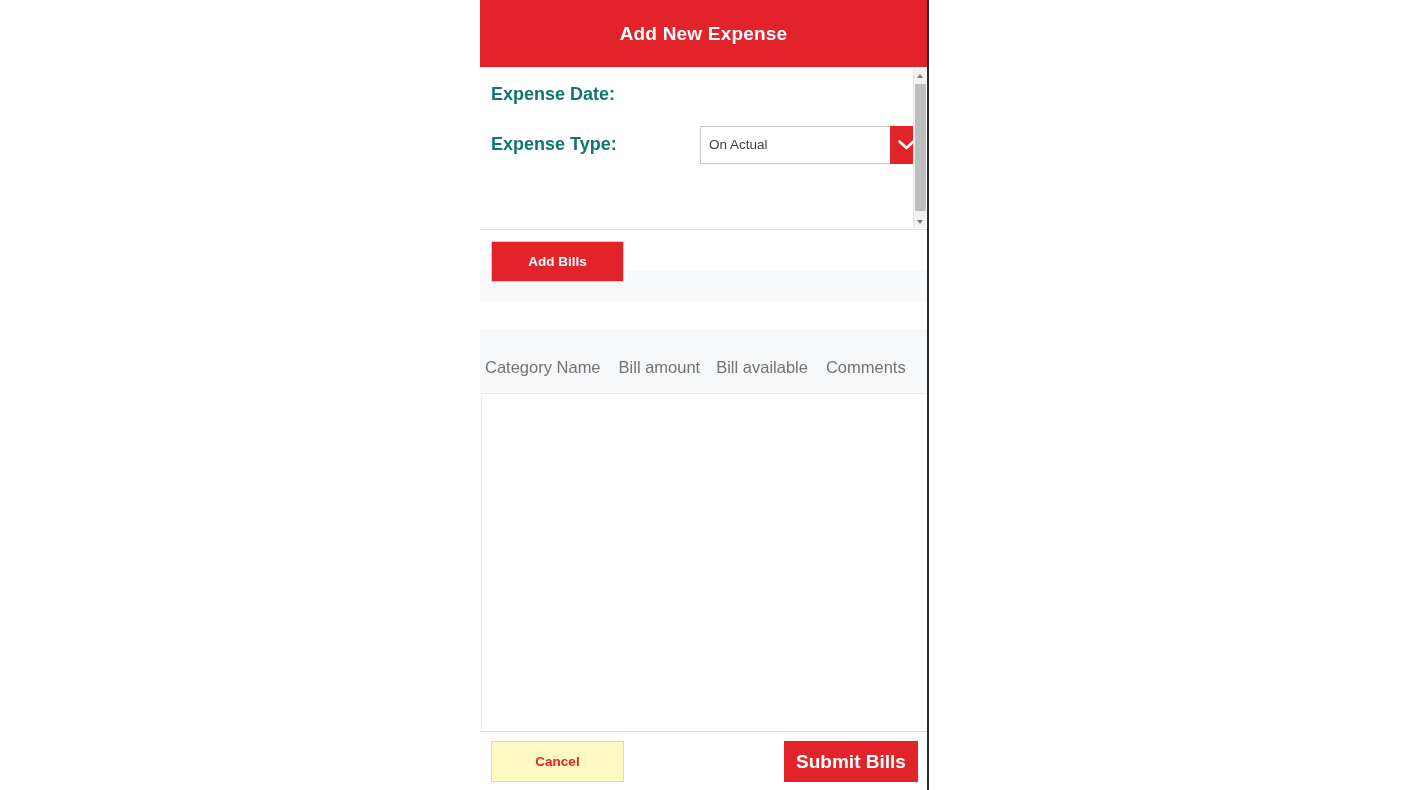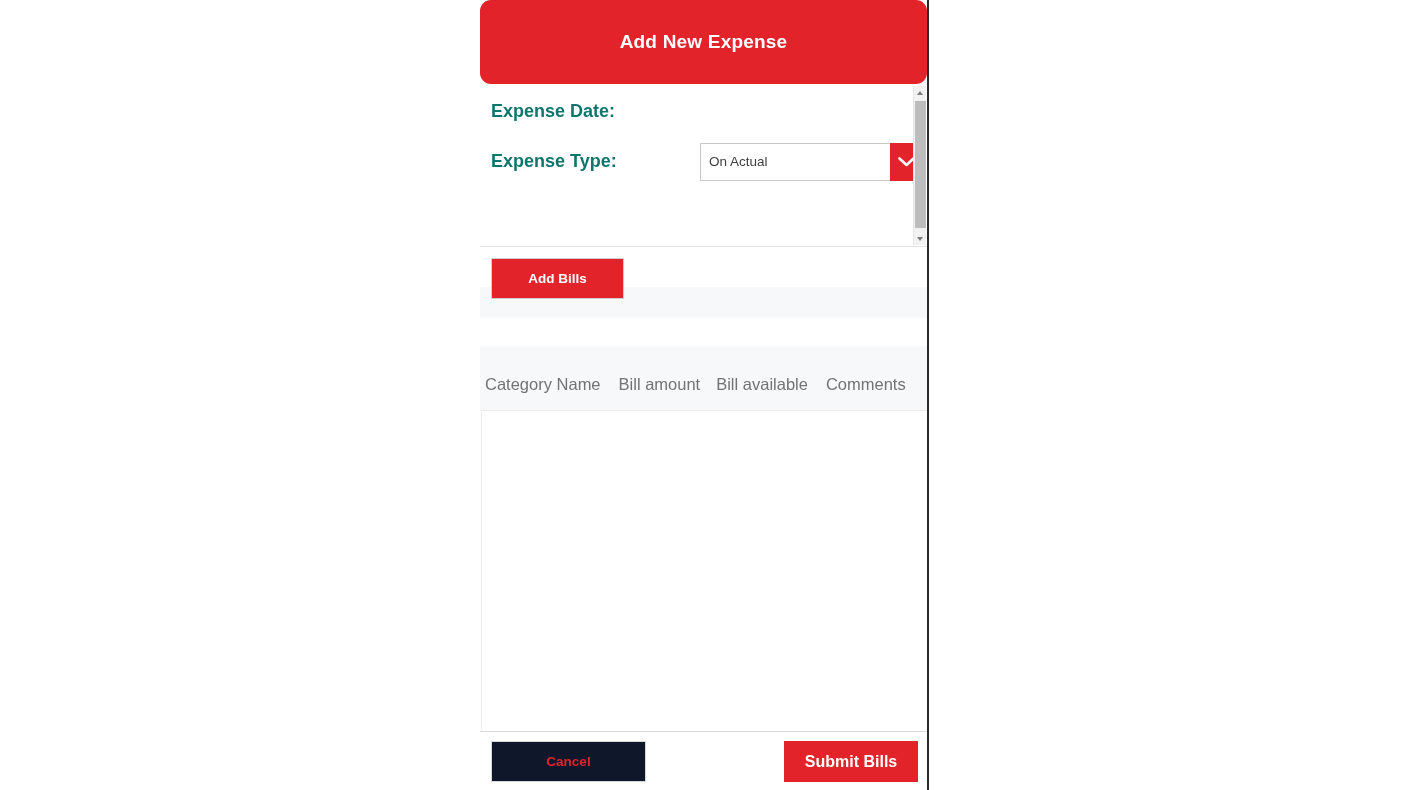--- a/index.html
+++ b/index.html
@@ -24,27 +24,26 @@
     height: 790px;
     background: #ffffff;
     border-right: 2px solid #2b2b2b;
     box-sizing: border-box;
     display: flex;
     flex-direction: column;
   }
 
   
   .modal-header {
-    height: 84px;
+    height: 67px;
     background: #E2232A;
     display: flex;
     align-items: center;
     justify-content: center;
     flex: 0 0 auto;
-    border-radius: 11px;
   }
   .modal-title {
     color: #ffffff;
     font-size: 19px;
     font-weight: bold;
     letter-spacing: .2px;
   }
 
   
   .form-region {
@@ -276,43 +275,43 @@
   .modal-footer {
     flex: 0 0 auto;
     height: 58px;
     position: relative;
     background: #ffffff;
   }
   .btn-cancel {
     position: absolute;
     left: 11px;
     top: 9px;
-    width: 155px;
+    width: 133px;
     height: 41px;
-    background: #0f172a;
+    background: #fef9c3;
     border: 1px solid #d8d8d8;
     color: #E2232A;
     font-size: 13.5px;
     font-weight: bold;
     display: flex;
     align-items: center;
     justify-content: center;
     box-sizing: border-box;
     cursor: pointer;
   }
   .btn-submit {
     position: absolute;
     right: 9px;
     top: 9px;
     width: 134px;
     height: 41px;
     background: #E2232A;
     border: none;
     color: #ffffff;
-    font-size: 16px;
+    font-size: 19px;
     font-weight: bold;
     display: flex;
     align-items: center;
     justify-content: center;
     box-sizing: border-box;
     cursor: pointer;
   }
 </style>
 </head>
 <body>

